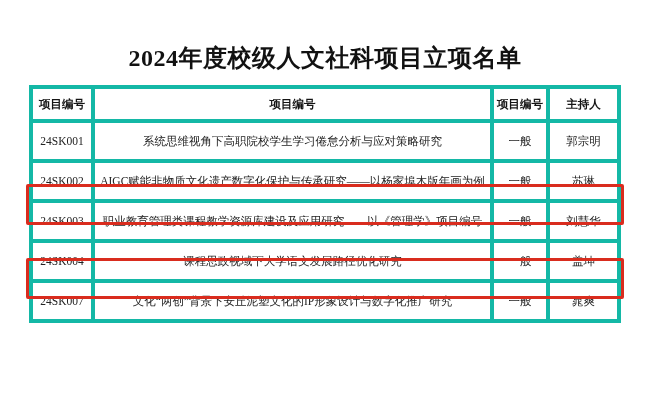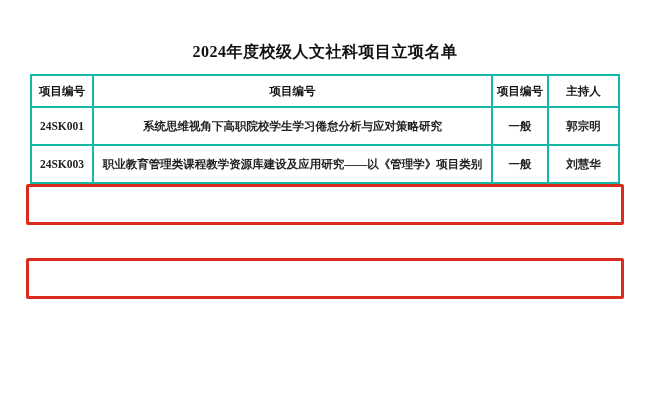--- a/index.html
+++ b/index.html
@@ -11,50 +11,49 @@
     width: 650px;
     height: 409px;
     position: relative;
     font-family: "Liberation Serif", "DejaVu Serif", serif;
     color: #1e1e1e;
     overflow: hidden;
   }
   .page-title {
     padding-top: 42px;
     text-align: center;
-    font-size: 16px;
+    font-size: 24px;
     font-weight: bold;
     letter-spacing: 0.5px;
     color: #111;
   }
   table.doc-table {
     margin: 11px auto 0 auto;
     border-collapse: collapse;
     table-layout: fixed;
     width: 588px;
   }
   table.doc-table th,
   table.doc-table td {
-    border: 2px solid #14b8a6;
+    border: 4px solid #14b8a6;
     text-align: center;
     vertical-align: middle;
     padding: 0 2px;
     font-size: 11.5px;
     line-height: 1.25;
     overflow: hidden;
   }
   table.doc-table thead th {
     height: 30px;
     font-weight: bold;
     color: #141414;
   }
   table.doc-table tbody td {
     height: 36px;
     color: #222;
-    font-weight: bold;
   }
   col.c-id   { width: 62px; }
   col.c-name { width: 399px; }
   col.c-cat  { width: 56px; }
   col.c-lead { width: 71px; }
   .hl-box {
     position: absolute;
     border: 3px solid #d92c1e;
     border-radius: 2px;
     pointer-events: none;
@@ -83,22 +82,40 @@
     </tr>
   </thead>
   <tbody>
       <tr>
         <td>24SK001</td>
         <td>系统思维视角下高职院校学生学习倦怠分析与应对策略研究</td>
         <td>一般</td>
         <td>郭宗明</td>
       </tr>
       <tr>
+        <td>24SK002</td>
+        <td>AIGC赋能非物质文化遗产数字化保护与传承研究——以杨家埠木版年画为例</td>
+        <td>一般</td>
+        <td>苏琳</td>
+      </tr>
+      <tr>
         <td>24SK003</td>
-        <td>职业教育管理类课程教学资源库建设及应用研究——以《管理学》项目类别</td>
+        <td>职业教育管理类课程教学资源库建设及应用研究——以《管理学》项目编号</td>
         <td>一般</td>
         <td>刘慧华</td>
+      </tr>
+      <tr>
+        <td>24SK004</td>
+        <td>课程思政视域下大学语文发展路径优化研究</td>
+        <td>一般</td>
+        <td>盖坤</td>
+      </tr>
+      <tr>
+        <td>24SK007</td>
+        <td>文化“两创”背景下安丘泥塑文化的IP形象设计与数字化推广研究</td>
+        <td>一般</td>
+        <td>晁爽</td>
       </tr>
     </tbody>
 </table>
 
 <div class="hl-box" style="border-color: rgb(217, 44, 30); left: 26px; top: 183.5px; width: 598px; height: 41px;"></div>
 <div class="hl-box" style="border-color: rgb(217, 44, 30); left: 26px; top: 257.5px; width: 598px; height: 41px;"></div>
 
 </body></html>

